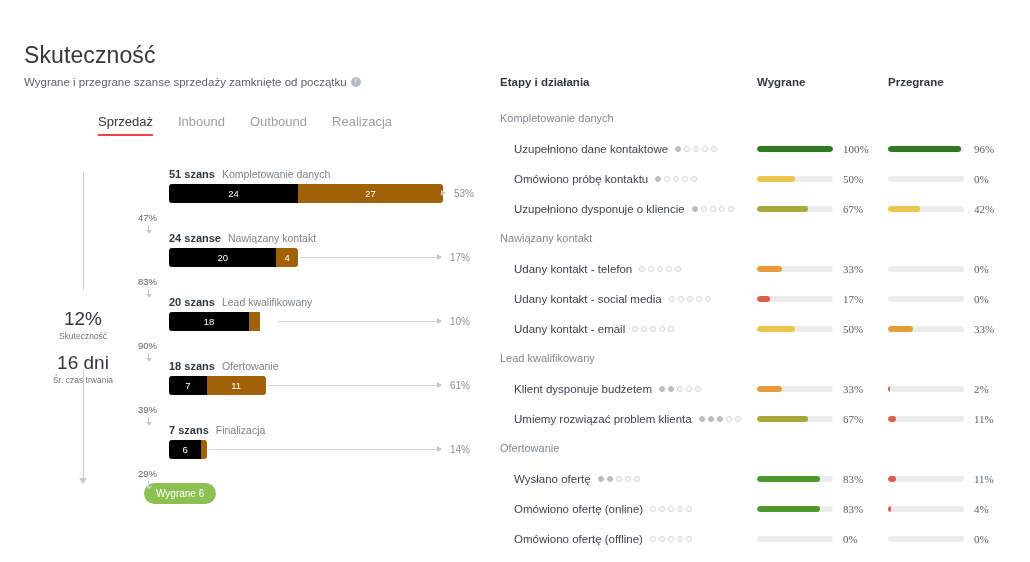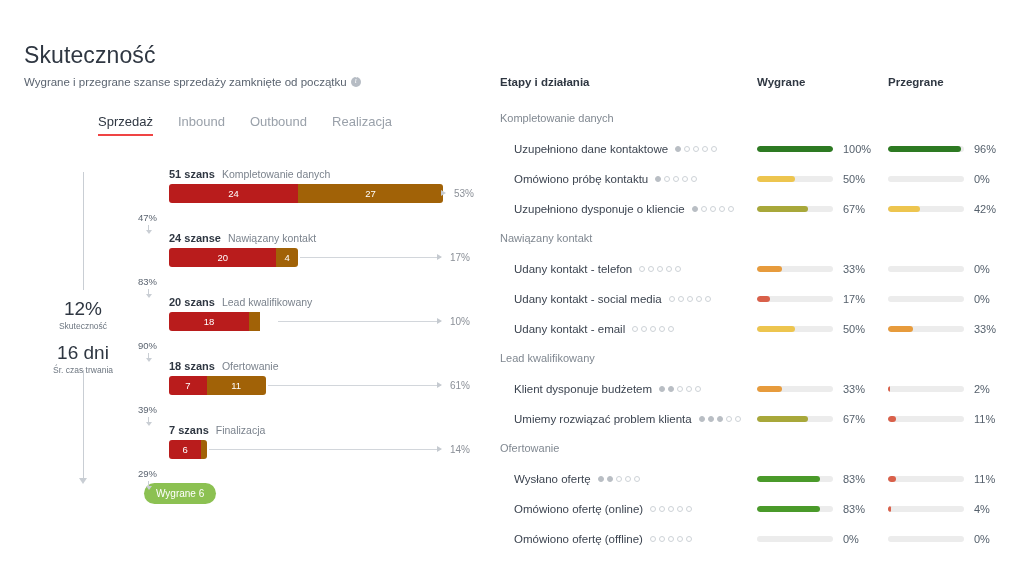--- a/index.html
+++ b/index.html
@@ -46,38 +46,38 @@
     position: absolute; left: 83px; width: 1px; background: #c9ced4;
   }
   .axis-top { top: 172px; height: 118px; }
   .axis-bot { top: 370px; height: 110px; }
   .axis-arrow {
     position: absolute; left: 79px; top: 478px;
     width: 0; height: 0;
     border-left: 4px solid transparent; border-right: 4px solid transparent;
     border-top: 6px solid #c9ced4;
   }
-  .metric { position: absolute; text-align: center; width: 110px; left: 28px; }
+  .metric { position: absolute; text-align: center; width: 110px; left: 28px; margin-top: 10px; }
   .metric-val { font-size: 19px; color: #2f3742; font-weight: 400; }
   .metric-lbl { font-size: 8.5px; color: #6d7680; margin-top: 1px; }
   .metric-1 { top: 298px; }
   .metric-2 { top: 342px; }
 
   
   .stage { position: absolute; left: 136px; margin-left: 33px; }
   .stage-head { display: flex; align-items: baseline; gap: 7px; margin-bottom: 4px; }
   .stage-count { font-size: 11px; font-weight: bold; color: #2f3742; }
   .stage-name { font-size: 10.5px; color: #7b838d; }
   .bar-row { display: flex; align-items: center; }
   .bar {
     height: 19px; display: flex; border-radius: 3px; overflow: hidden;
     font-size: 9.5px; color: #fff;
   }
   .bar .seg { display: flex; align-items: center; justify-content: center; height: 100%; }
-  .seg-won { background: #b91c1c; }
+  .seg-won { background: #000000; }
   .seg-lost { background: #a16207; }
   .connector { position: relative; flex: 0 0 auto; height: 1px; background: #d2d6db; margin-left: 2px; }
   .connector::after {
     content: ""; position: absolute; right: -1px; top: -3px;
     width: 0; height: 0;
     border-top: 3.5px solid transparent; border-bottom: 3.5px solid transparent;
     border-left: 5px solid #c5cad0;
   }
   .conv-right { font-size: 10px; color: #8b9098; margin-left: 9px; white-space: nowrap; }
   .conv-below { position: absolute; left: 138px; font-size: 9.5px; color: #5b6470; }
@@ -112,21 +112,21 @@
   }
   .group-title.first { padding-top: 0; }
   .row { display: flex; align-items: center; height: 30px; }
   .row-label {
     width: 257px; display: flex; align-items: center; gap: 7px; padding-left: 14px;
   }
   .row-name { font-size: 11.5px; color: #3c4450; white-space: nowrap; }
   .dots { display: flex; gap: 3px; flex: 0 0 auto; }
   .dot { width: 6px; height: 6px; border-radius: 50%; border: 1px solid #cdd2d7; }
   .dot.on { background: #b9bec4; border-color: #b9bec4; }
-  .metric-cell { width: 131px; display: flex; align-items: center; }
+  .metric-cell { width: 131px; display: flex; align-items: center; font-family: Liberation Serif, serif; }
   .track {
     width: 76px; height: 6px; border-radius: 3px; background: #ececec;
     overflow: hidden; flex: 0 0 auto;
   }
   .fill { height: 100%; border-radius: 3px; }
   .pct { font-size: 11px; color: #55606c; margin-left: 10px; white-space: nowrap; }
   .row.clipped { overflow: hidden; }
 </style>
 </head>
 <body>

